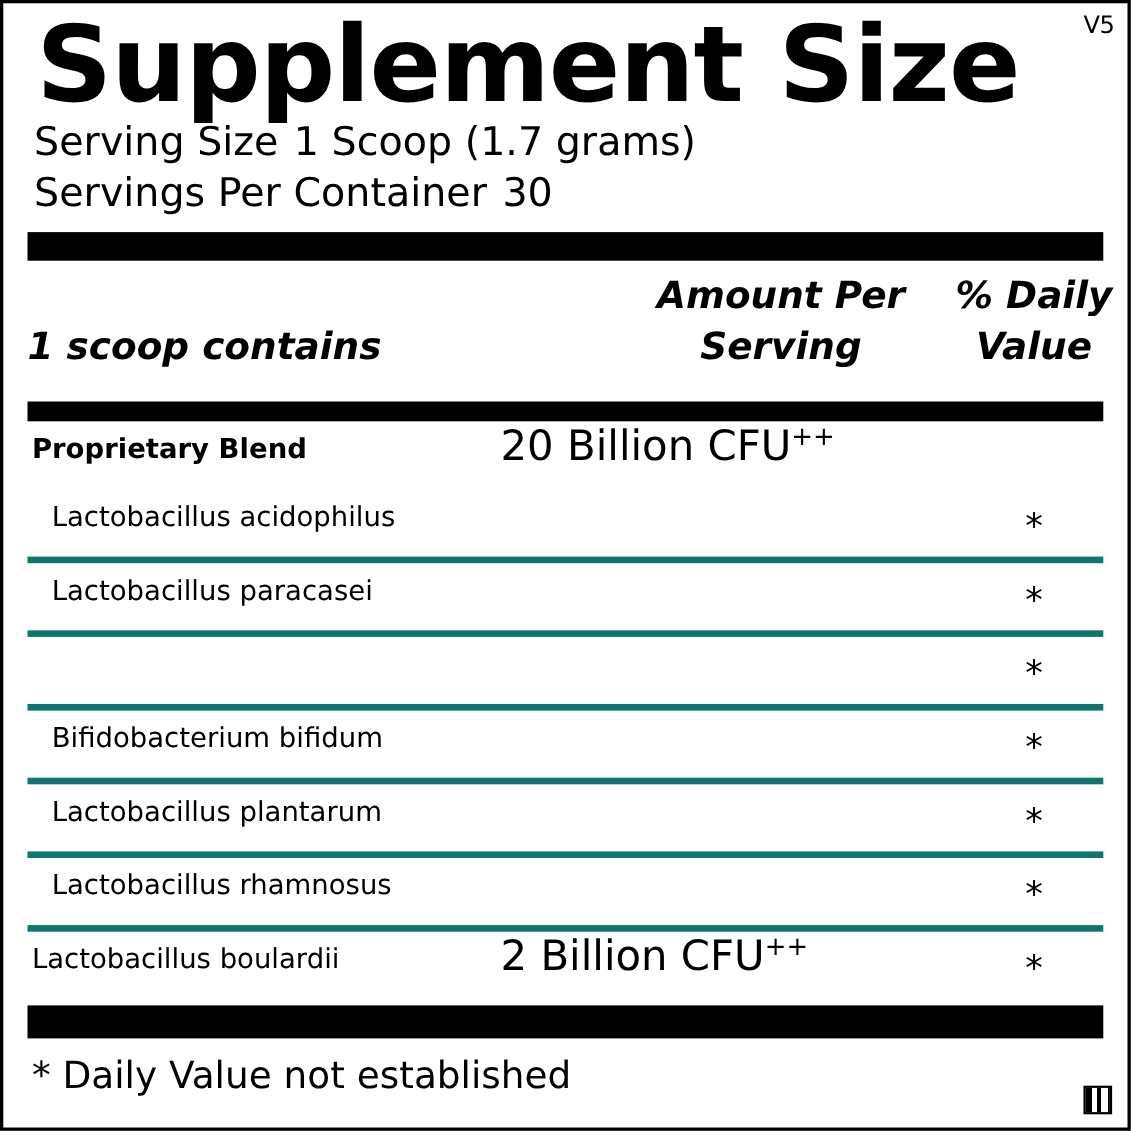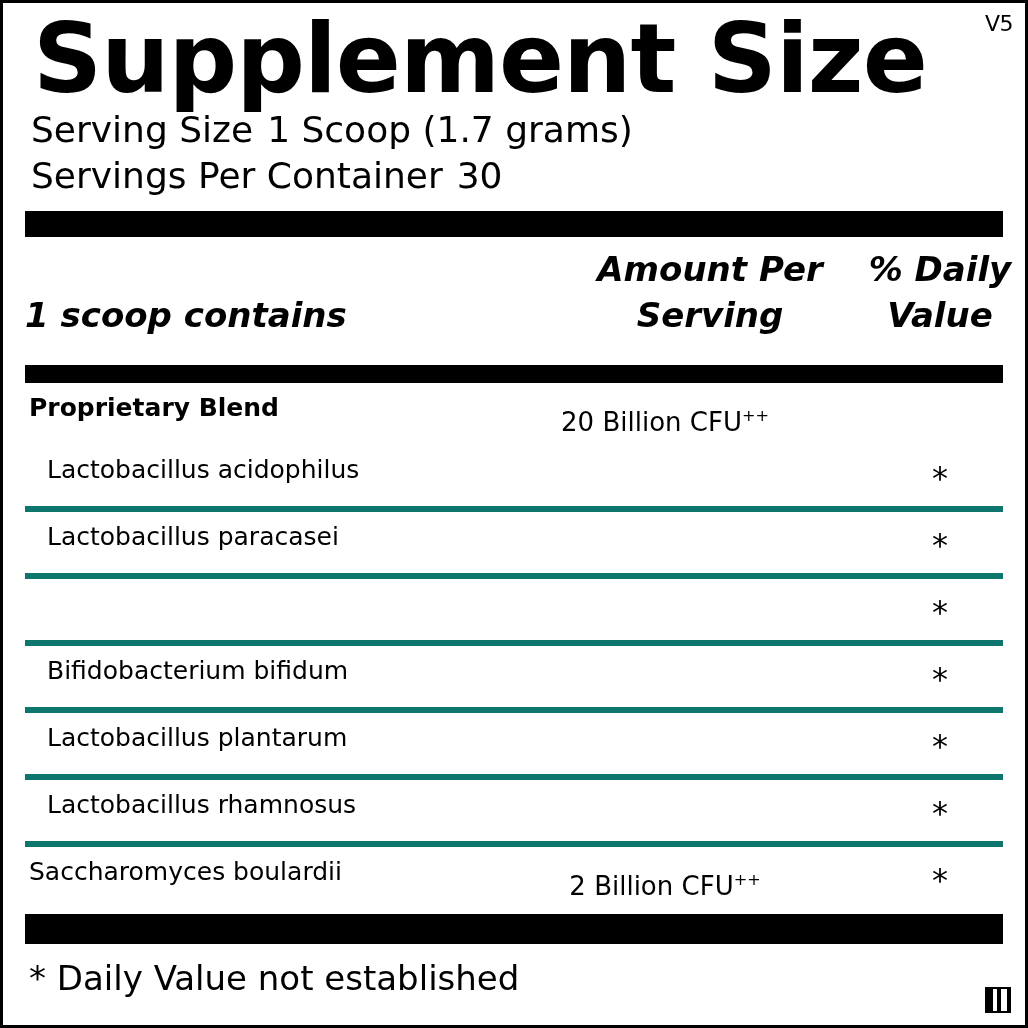--- a/index.html
+++ b/index.html
@@ -115,24 +115,23 @@
   }
   .cell-name.bold {
     font-weight: bold;
   }
   .cell-name.indent {
     left: 22px;
   }
   .cell-amount {
     position: absolute;
     left: 430px;
-    top: 24px;
+    top: 0;
     width: 420px;
-    text-align: center;
-    font-size: 26px;
+    font-size: 38px;
     white-space: nowrap;
   }
   .cell-dv {
     position: absolute;
     left: 830px;
     top: 14px;
     width: 170px;
     text-align: center;
     font-size: 32px;
   }
@@ -226,21 +225,21 @@
     <div class="cell-name indent">Lactobacillus plantarum</div>
     <div class="cell-dv">*</div>
   </div>
 
   <div class="row">
     <div class="cell-name indent">Lactobacillus rhamnosus</div>
     <div class="cell-dv">*</div>
   </div>
 
   <div class="row last-row">
-    <div class="cell-name">Saccharomyces boulardii</div>
+    <div class="cell-name">Lactobacillus boulardii</div>
     <div class="cell-amount"><span>2 Billion CFU</span><sup>++</sup></div>
     <div class="cell-dv">*</div>
   </div>
 
   <div class="bar-bottom"></div>
 
   <div class="footnote">* Daily Value not established</div>
 
   <div class="glyph-mark">
       <div class="g"></div>

